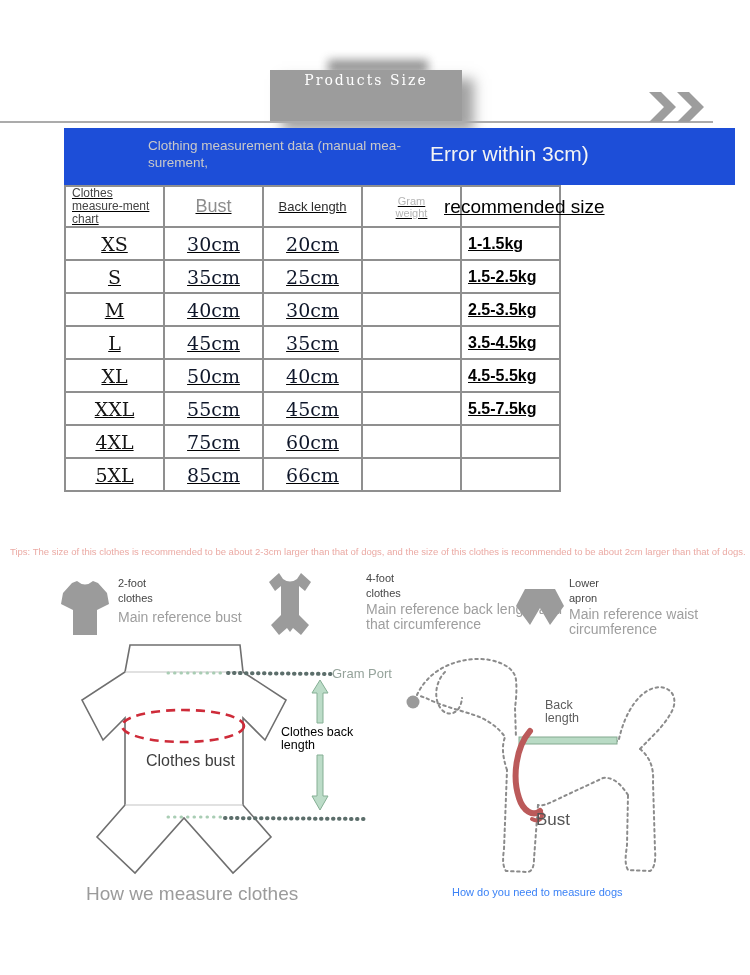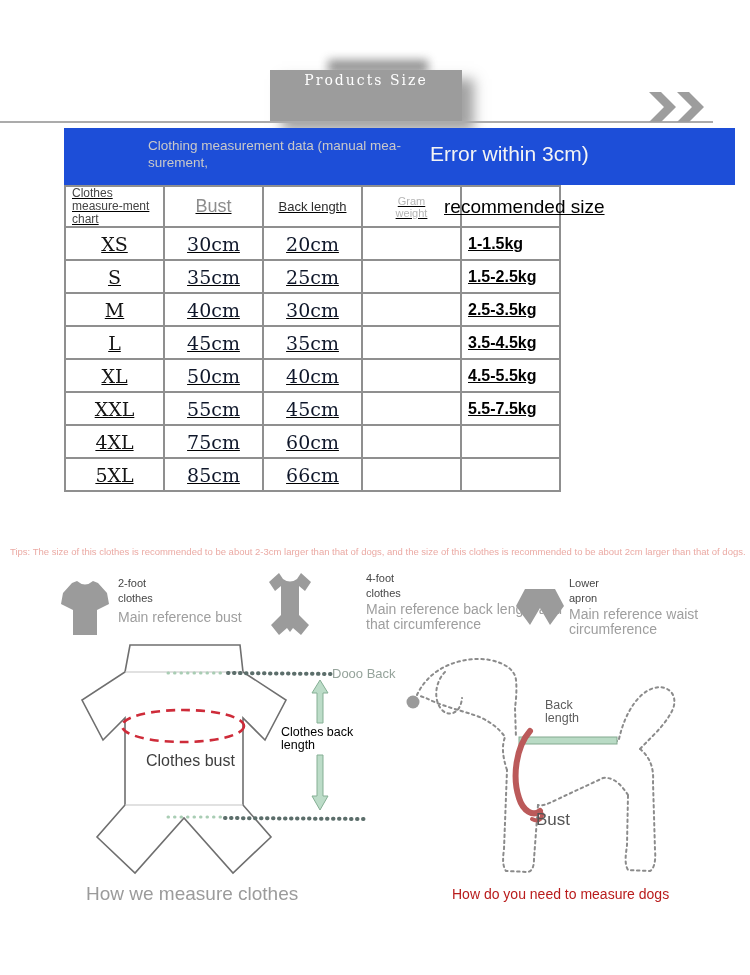--- a/index.html
+++ b/index.html
@@ -54,21 +54,21 @@
 
   
   .diagram{position:absolute;}
   .lbl{position:absolute;color:#3e3e3e;}
   .lbl-port{left:332px;top:666px;font-size:13px;color:#95a39b;}
   .lbl-backlen{left:281px;top:726px;width:80px;font-size:12.5px;line-height:13px;color:#000000;}
   .lbl-bust{left:146px;top:752px;font-size:16px;color:#3e3e3e;}
   .lbl-dog-backlen{left:545px;top:699px;width:50px;font-size:12.5px;line-height:13px;color:#5d5d5d;}
   .lbl-dog-bust{left:536px;top:810px;font-size:17px;color:#555555;}
   .caption-left{position:absolute;left:86px;top:883px;font-size:19px;color:#9b9b9b;}
-  .caption-right{position:absolute;left:452px;top:886px;font-size:14px;color:#b91c1c;}
+  .caption-right{position:absolute;left:452px;top:886px;font-size:11px;color:#3b82f6;}
 </style>
 </head>
 <body>
 
 <div class="page">
 
   <div class="smudge"></div>
   <div class="badge">
     <div class="badge-title">Products Size</div>
   </div>
@@ -196,21 +196,21 @@
       <line x1="75" y1="167" x2="193" y2="167" stroke="#c4c4c4" stroke-width="1.2"></line>
       <ellipse cx="133" cy="88" rx="61" ry="16" fill="none" stroke="#ce2b39" stroke-width="2.6" stroke-dasharray="9 6"></ellipse>
       <line x1="118" y1="35" x2="176" y2="35" stroke="#a9cdb4" stroke-width="3" stroke-dasharray="0.5 6" stroke-linecap="round"></line>
       <line x1="178" y1="35" x2="282" y2="36" stroke="#5c6e6b" stroke-width="4" stroke-dasharray="0.5 5.5" stroke-linecap="round"></line>
       <line x1="118" y1="179" x2="173" y2="179" stroke="#a9cdb4" stroke-width="3" stroke-dasharray="0.5 6" stroke-linecap="round"></line>
       <line x1="175" y1="180" x2="315" y2="181" stroke="#5c6e6b" stroke-width="4" stroke-dasharray="0.5 5.5" stroke-linecap="round"></line>
       <path d="M270,42 L278,55 L273,55 L273,85 L267,85 L267,55 L262,55 Z" fill="#bcdcc8" stroke="#85af94" stroke-width="1"></path>
       <path d="M267,117 L273,117 L273,158 L278,158 L270,172 L262,158 L267,158 Z" fill="#bcdcc8" stroke="#85af94" stroke-width="1"></path>
     </svg>
   </div>
-  <div class="lbl lbl-port">Dooo Back</div>
+  <div class="lbl lbl-port">Gram Port</div>
   <div class="lbl lbl-backlen">Clothes back length</div>
   <div class="lbl lbl-bust">Clothes bust</div>
   <div class="caption-left">How we measure clothes</div>
 
   <div class="diagram" style="left:395px;top:648px;">
     <svg width="310" height="250" viewBox="0 0 310 250">
       <g fill="none" stroke="#8b8b8b" stroke-width="2" stroke-dasharray="2.5 3.5" stroke-linecap="round">
         <path d="M22,47 C26,38 34,28 44,22 C58,13 78,9 95,12 C110,15 120,22 121,32 C122,42 121,52 120,60 L121,90"></path>
         <path d="M50,24 C40,34 38,52 47,62 C55,70 66,64 67,50"></path>
         <path d="M126,92 L222,93"></path>

